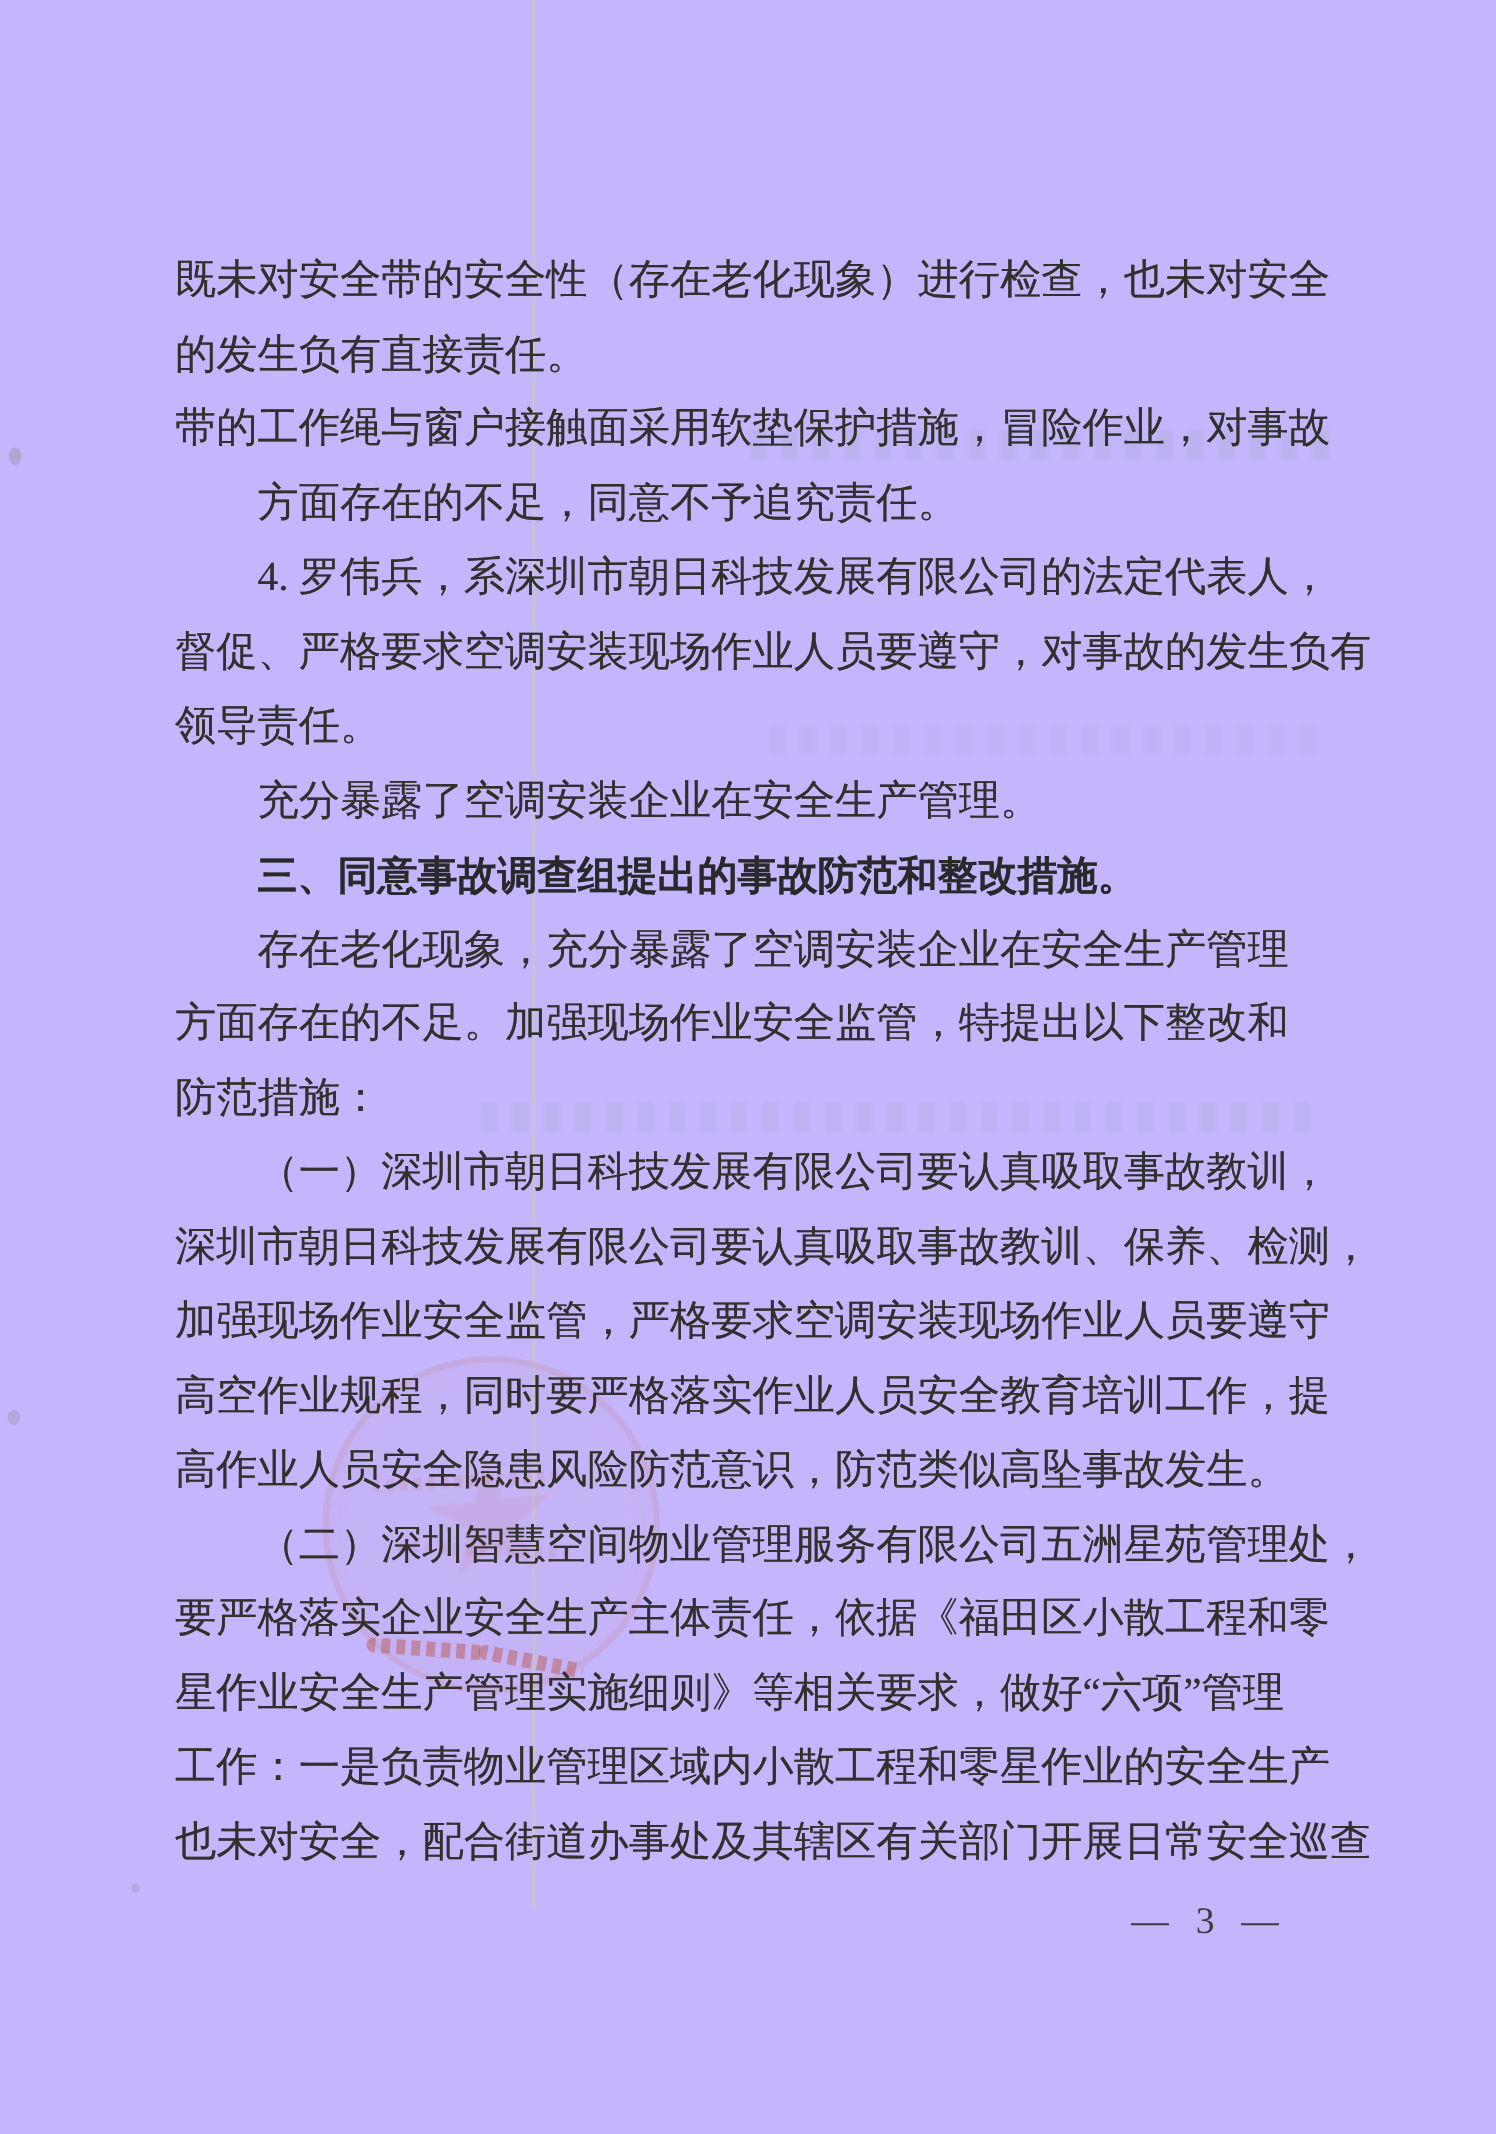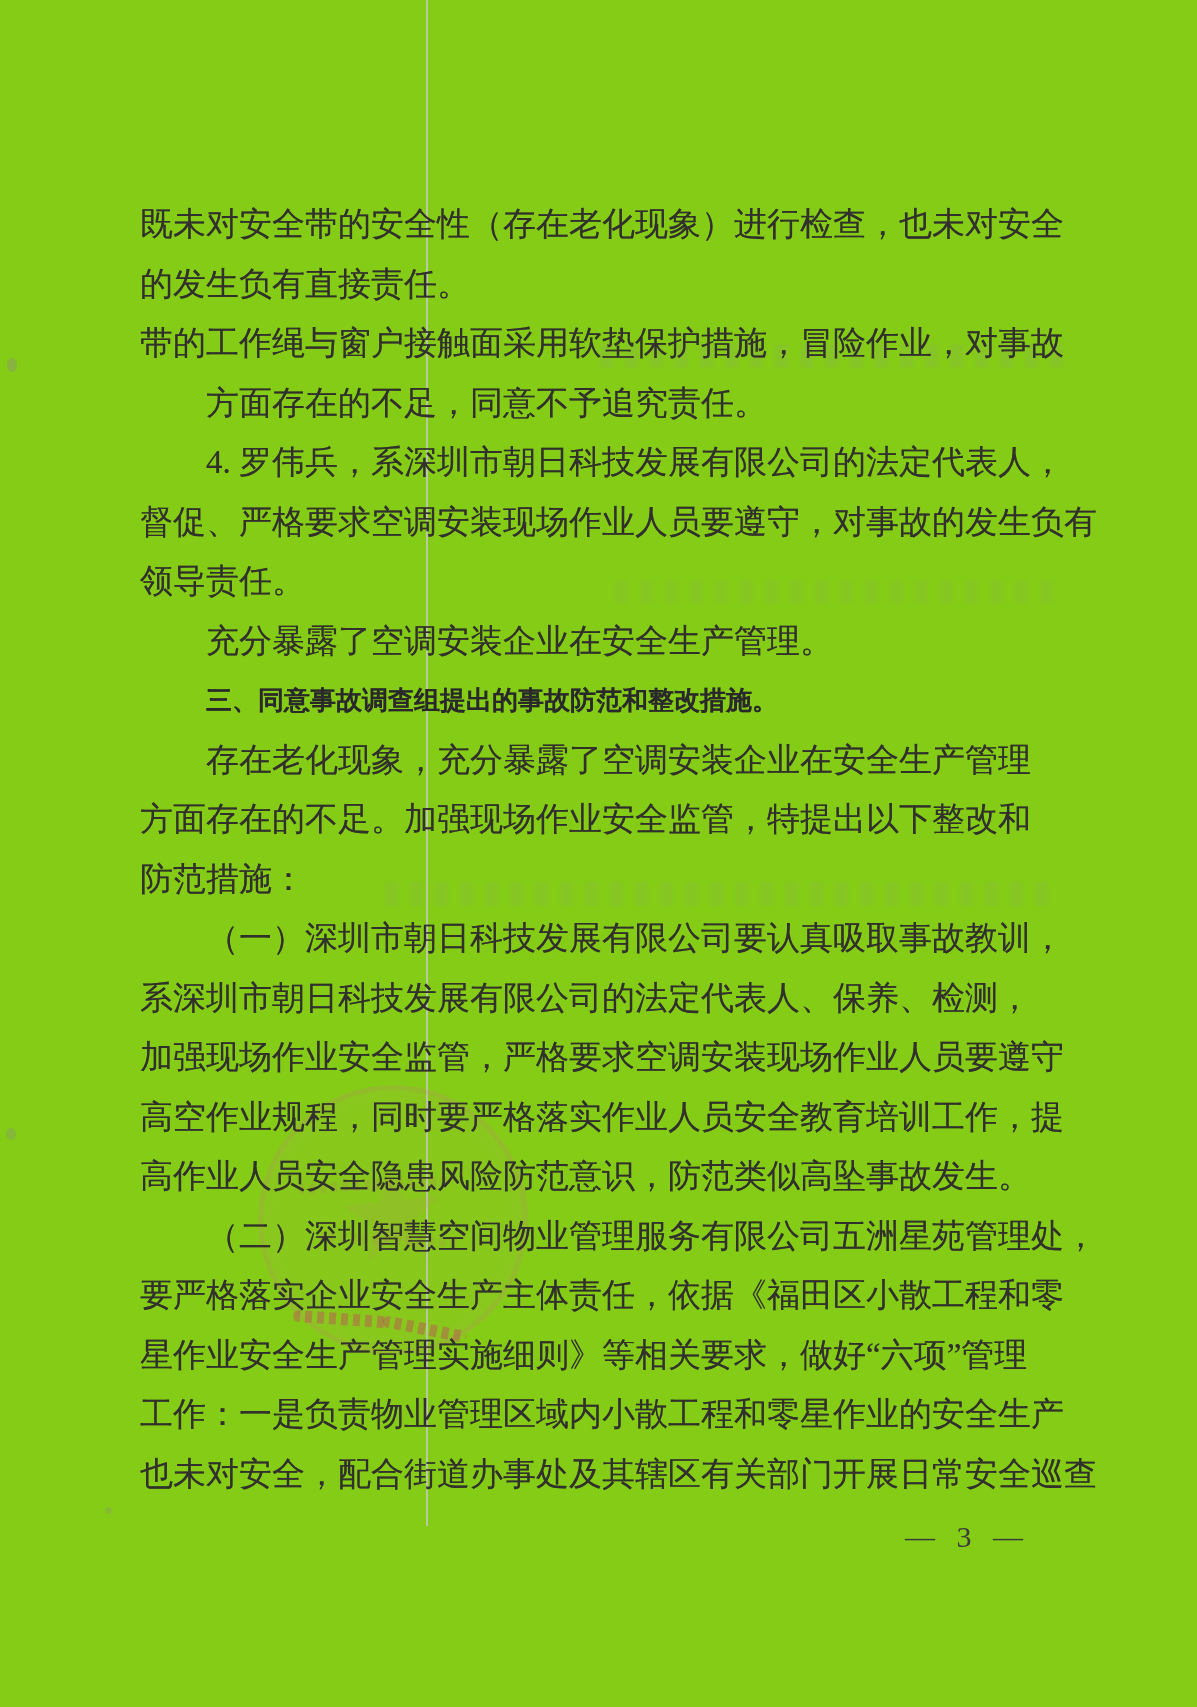--- a/index.html
+++ b/index.html
@@ -6,21 +6,21 @@
   body {
     width: 1197px; height: 1707px;
     background: #fdfdfc;
     font-family: "Liberation Serif", "DejaVu Serif", serif;
     position: relative;
     overflow: hidden;
   }
   .page {
     position: absolute; left: 0; top: 0;
     width: 1197px; height: 1707px;
-    background: #84cc16;
+    background: #c4b5fd;
     overflow: hidden;
   }
   
   .fold-line {
     position: absolute; left: 426px; top: 0;
     width: 2px; height: 1526px;
     background: #c8c8c6;
     opacity: .8;
   }
   
@@ -34,21 +34,21 @@
     font-size: 33px;
     color: #32302c;
     letter-spacing: 0;
     white-space: nowrap;
     text-shadow: 0 0 0.5px rgba(50,48,44,.55);
   }
   .line.indent { text-indent: 66px; }
   .line.bold {
     font-family: "Liberation Sans", "DejaVu Sans", sans-serif;
     font-weight: 700;
-    font-size: 26px;
+    font-size: 32px;
     color: #29282a;
   }
   .page-number {
     position: absolute; left: 905px; top: 1520px;
     font-size: 30px; color: #3b3b3b;
     letter-spacing: 7px;
     white-space: nowrap;
   }
   
   .seal {
@@ -148,21 +148,21 @@
   <p class="line indent bold">三、同意事故调查组提出的事故防范和整改措施。</p>
 
   <p class="line indent">存在老化现象，充分暴露了空调安装企业在安全生产管理</p>
 
   <p class="line">方面存在的不足。加强现场作业安全监管，特提出以下整改和</p>
 
   <p class="line">防范措施：</p>
 
   <p class="line indent">（一）深圳市朝日科技发展有限公司要认真吸取事故教训，</p>
 
-  <p class="line">系深圳市朝日科技发展有限公司的法定代表人、保养、检测，</p>
+  <p class="line">深圳市朝日科技发展有限公司要认真吸取事故教训、保养、检测，</p>
 
   <p class="line">加强现场作业安全监管，严格要求空调安装现场作业人员要遵守</p>
 
   <p class="line">高空作业规程，同时要严格落实作业人员安全教育培训工作，提</p>
 
   <p class="line">高作业人员安全隐患风险防范意识，防范类似高坠事故发生。</p>
 
   <p class="line indent">（二）深圳智慧空间物业管理服务有限公司五洲星苑管理处，</p>
 
   <p class="line">要严格落实企业安全生产主体责任，依据《福田区小散工程和零</p>

